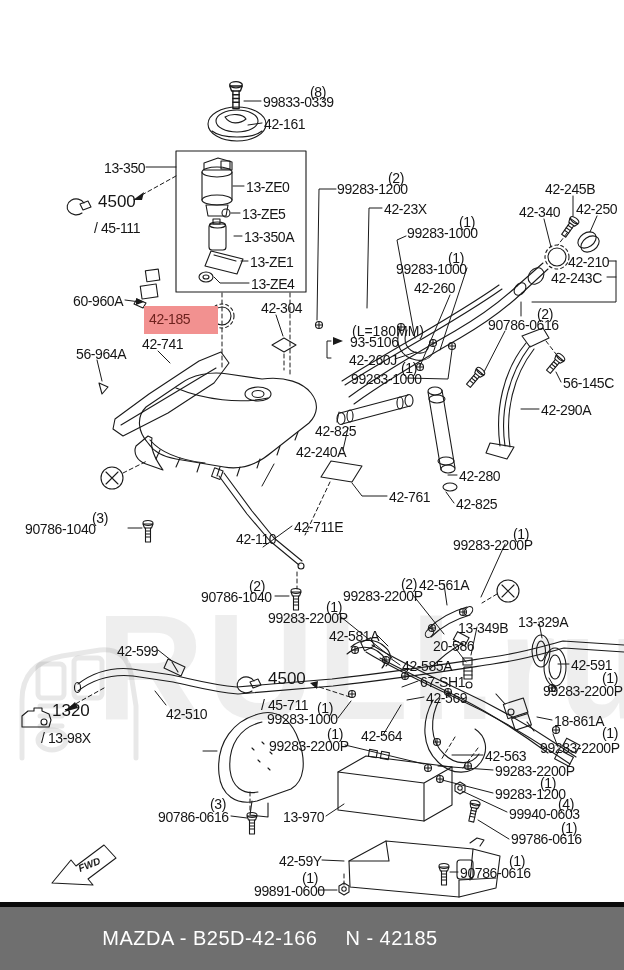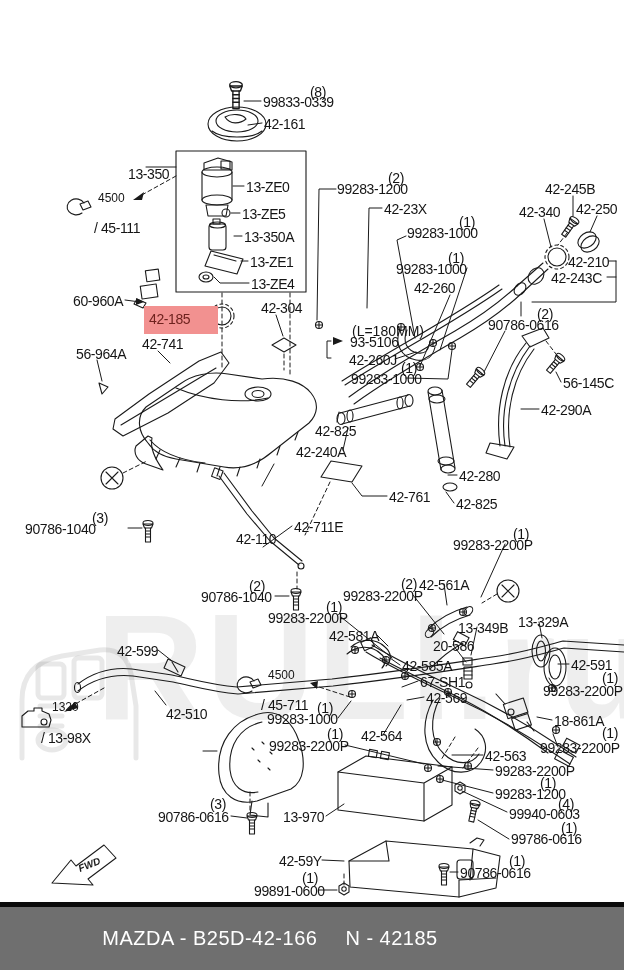--- a/index.html
+++ b/index.html
@@ -5,21 +5,21 @@
   html,body{margin:0;padding:0;background:#fff;}
   #page{position:relative;width:624px;height:970px;background:#fff;overflow:hidden;
         font-family:"Liberation Sans",sans-serif;}
   #art{position:absolute;left:0;top:0;z-index:1;}
   .wm{position:absolute;left:96px;top:592px;z-index:2;pointer-events:none;
       font:bold 150px/1 "Liberation Sans",sans-serif;color:rgba(70,70,70,0.09);
       letter-spacing:2px;white-space:nowrap;}
   #labels{position:absolute;left:0;top:0;width:624px;height:902px;z-index:3;}
   .lbl{position:absolute;font:14px/1.15 "Liberation Sans",sans-serif;
        letter-spacing:-0.4px;color:#151515;white-space:nowrap;}
-  .lbl.big{font-size:12px;letter-spacing:0;}
+  .lbl.big{font-size:17px;letter-spacing:0;}
   .lbl.sm{font-size:14px;letter-spacing:0;}
   .lbl.hl{background:#f29190;color:#6e221e;padding:5px 28px 7px 5px;
           transform:translate(-5px,-5px);}
   .footer-line{position:absolute;left:0;top:902px;width:624px;height:5px;
                background:#0b0b0b;z-index:4;}
   .footer{position:absolute;left:0;top:907px;width:624px;height:63px;
           background:#6f6f6f;z-index:4;display:flex;align-items:center;}
   .footer-text{width:540px;text-align:center;color:#fff;
                font:20px "Liberation Sans",sans-serif;letter-spacing:0.5px;}
   .footer-text .gap{display:inline-block;width:28px;}
@@ -400,21 +400,21 @@
       <polygon points="310,683 318,681 317,689"></polygon>
     </g>
   </svg>
 
   <div class="wm">RULI.ru</div>
 
   <div id="labels">
       <div class="lbl" style="left: 310px; top: 84px;">(8)</div>
       <div class="lbl" style="left: 263px; top: 94px;">99833-0339</div>
       <div class="lbl" style="left: 264px; top: 116px;">42-161</div>
-      <div class="lbl" style="left: 104px; top: 166px; margin-left: 24px;">13-350</div>
+      <div class="lbl" style="left: 104px; top: 160px;">13-350</div>
       <div class="lbl" style="left: 246px; top: 179px;">13-ZE0</div>
       <div class="lbl" style="left: 242px; top: 206px;">13-ZE5</div>
       <div class="lbl" style="left: 244px; top: 229px;">13-350A</div>
       <div class="lbl" style="left: 250px; top: 254px;">13-ZE1</div>
       <div class="lbl" style="left: 251px; top: 276px;">13-ZE4</div>
       <div class="lbl big" style="left: 98px; top: 192px;">4500</div>
       <div class="lbl" style="left: 94px; top: 220px;">/ 45-111</div>
       <div class="lbl" style="left: 388px; top: 170px;">(2)</div>
       <div class="lbl" style="left: 337px; top: 181px;">99283-1200</div>
       <div class="lbl" style="left: 384px; top: 201px;">42-23X</div>

